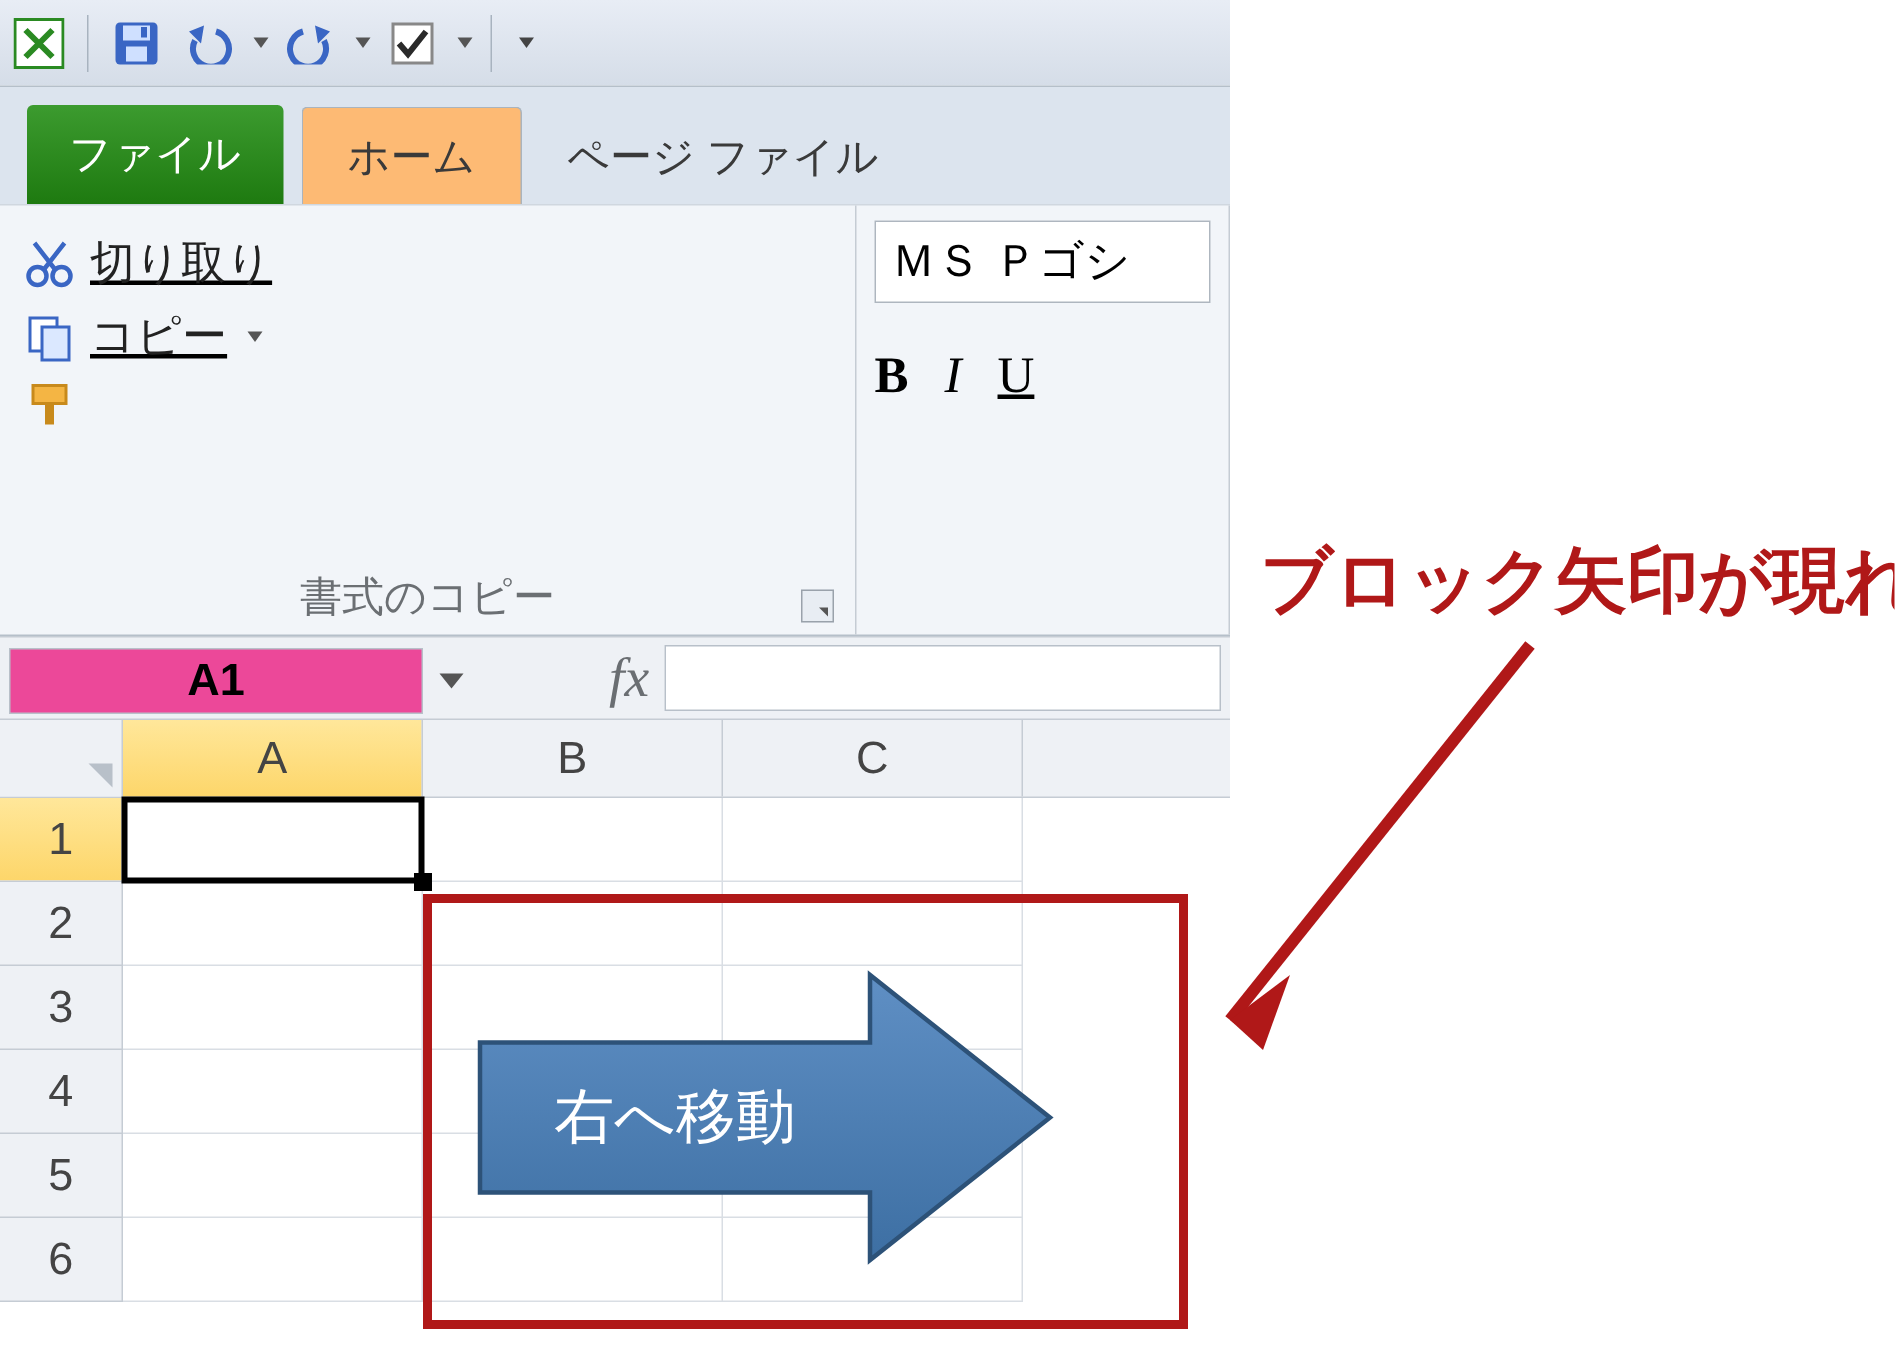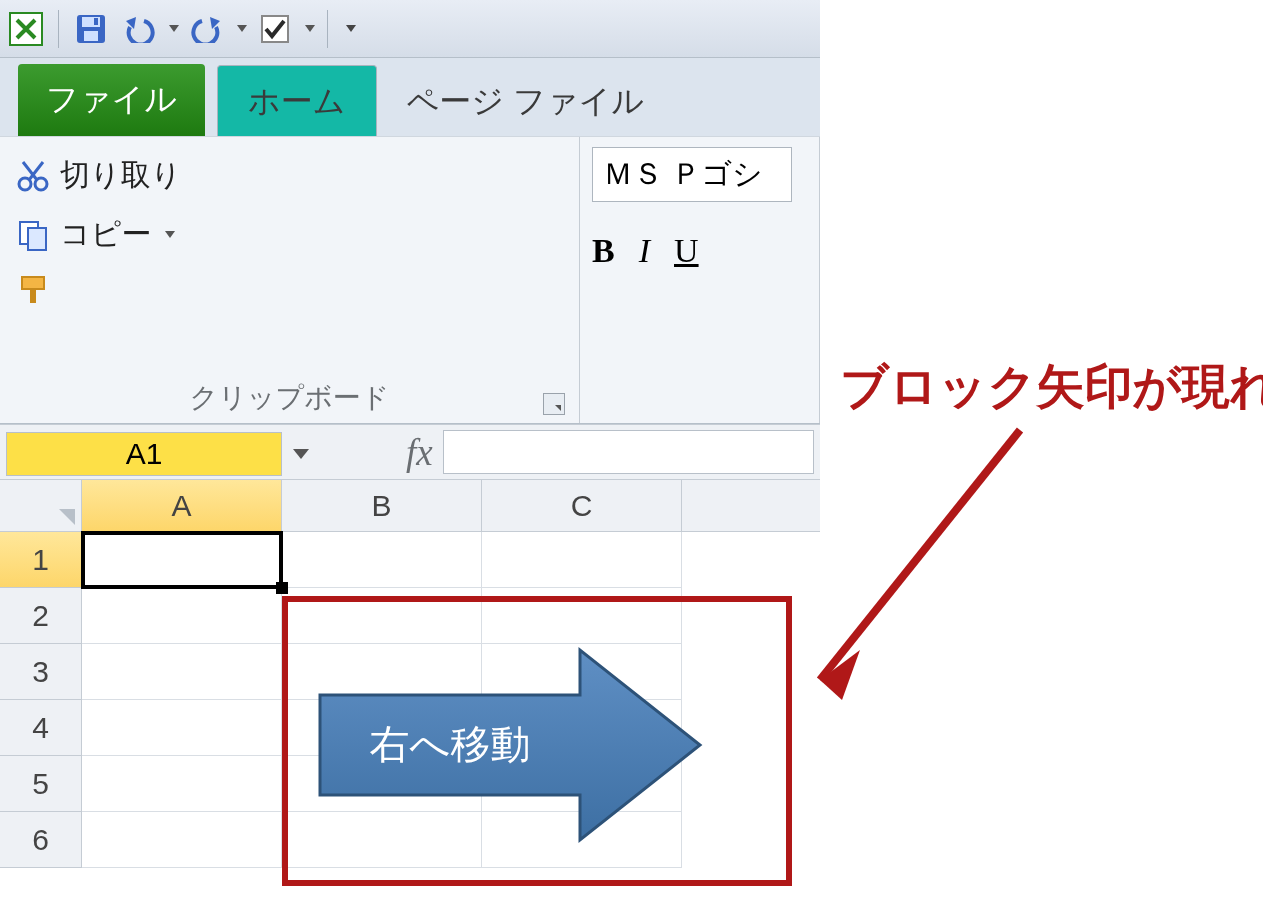--- a/index.html
+++ b/index.html
@@ -32,34 +32,34 @@
     display: flex;
     align-items: flex-end;
     height: 78px;
     background: #dce4ee;
     width: 820px;
     padding-left: 18px;
     gap: 0;
   }
   .tab {
     padding: 14px 30px 12px 30px;
-    font-size: 32px;
+    font-size: 28px;
     color: #3a3a3a;
     cursor: pointer;
     position: relative;
   }
   .tab-file {
     background: linear-gradient(#3c9b2f, #1e7a10);
     color: #fff;
     border-radius: 4px 4px 0 0;
     margin-right: 12px;
     padding: 14px 28px;
   }
   .tab-active {
-    background: #14b8a6;
+    background: #fdba74;
     border: 1px solid #aab4be;
     border-bottom: none;
     border-radius: 4px 4px 0 0;
   }
 
   
   .ribbon {
     background: #f2f5f9;
     height: 288px;
     width: 820px;
@@ -96,31 +96,31 @@
     right:3px;bottom:3px;
     width:0;height:0;
     border-left:6px solid transparent;
     border-top:6px solid #555;
   }
 
   .paste-block { display:flex; flex-direction:column; align-items:center; padding: 6px 14px; }
   .paste-label { font-size: 30px; margin-top: 6px; }
   .paste-drop {width:0;height:0;border-left:6px solid transparent;border-right:6px solid transparent;border-top:8px solid #555;margin-top:6px;}
 
-  .clip-list { display:flex; flex-direction:column; gap:18px; padding: 10px 8px 0 6px; }
+  .clip-list { display:flex; flex-direction:column; gap:8px; padding: 10px 8px 0 6px; text-decoration: underline; }
   .clip-item { display:flex; align-items:center; gap:10px; font-size:30px; color:#222; }
   .clip-item .mini-drop { width:0;height:0;border-left:5px solid transparent;border-right:5px solid transparent;border-top:7px solid #555;margin-left:4px;}
 
   .font-group { padding: 10px 12px; }
   .font-select {
     border: 1px solid #aeb6bf;
     background: #fff;
     padding: 6px 10px;
     font-size: 30px;
-    width: 200px;
+    width: 224px;
     margin-bottom: 30px;
     white-space: nowrap;
     overflow: hidden;
   }
   .biu-row { display:flex; gap:24px; font-size:34px; }
   .b { font-family: "Times New Roman", serif; font-weight: bold; }
   .i { font-family: "Times New Roman", serif; font-style: italic; }
   .u { font-family: "Times New Roman", serif; text-decoration: underline; }
 
   
@@ -128,29 +128,30 @@
     display:flex;
     align-items:center;
     height: 56px;
     width: 820px;
     background: #eef1f5;
     border-top: 1px solid #c5ccd4;
     border-bottom: 1px solid #c5ccd4;
   }
   .namebox {
     width: 276px;
-    background: #fde047;
+    background: #ec4899;
     border: 1px solid #b8c0c9;
     margin: 4px 4px 0 6px;
     height: 44px;
     display:flex;
     align-items:center;
     justify-content:center;
     font-size: 30px;
     position: relative;
+    font-weight: bold;
   }
   .namebox-drop { position:absolute; right:-28px; top:50%; transform:translateY(-50%); width:0;height:0;border-left:8px solid transparent;border-right:8px solid transparent;border-top:10px solid #555;}
   .fx { font-style: italic; font-family: "Times New Roman", serif; font-size: 37px; margin-left: 120px; color:#6a6e72;}
   .formula-input { flex:1; background:#fff; height:44px; border:1px solid #b8c0c9; margin:4px 6px 4px 10px;}
 
   
   .grid {
     width: 820px;
     position: relative;
   }
@@ -271,21 +272,21 @@
         </div>
         <div class="clip-item">
           <svg width="34" height="34" viewBox="0 0 34 34">
               <rect x="6" y="4" width="22" height="12" fill="#f4b544" stroke="#c88a1c" stroke-width="2"></rect>
               <rect x="14" y="16" width="6" height="14" fill="#c88a1c"></rect>
             </svg>
         </div>
       </div>
     </div>
     <div class="group-label">
-      <span>クリップボード</span>
+      <span>書式のコピー</span>
       <span class="launcher"></span>
     </div>
   </div>
 
   <div class="ribbon-group font-group" style="flex:1;">
     <div class="font-select">ＭＳ Ｐゴシ</div>
     <div class="biu-row">
       <span class="b">B</span>
       <span class="i">I</span>
       <span class="u">U</span>

